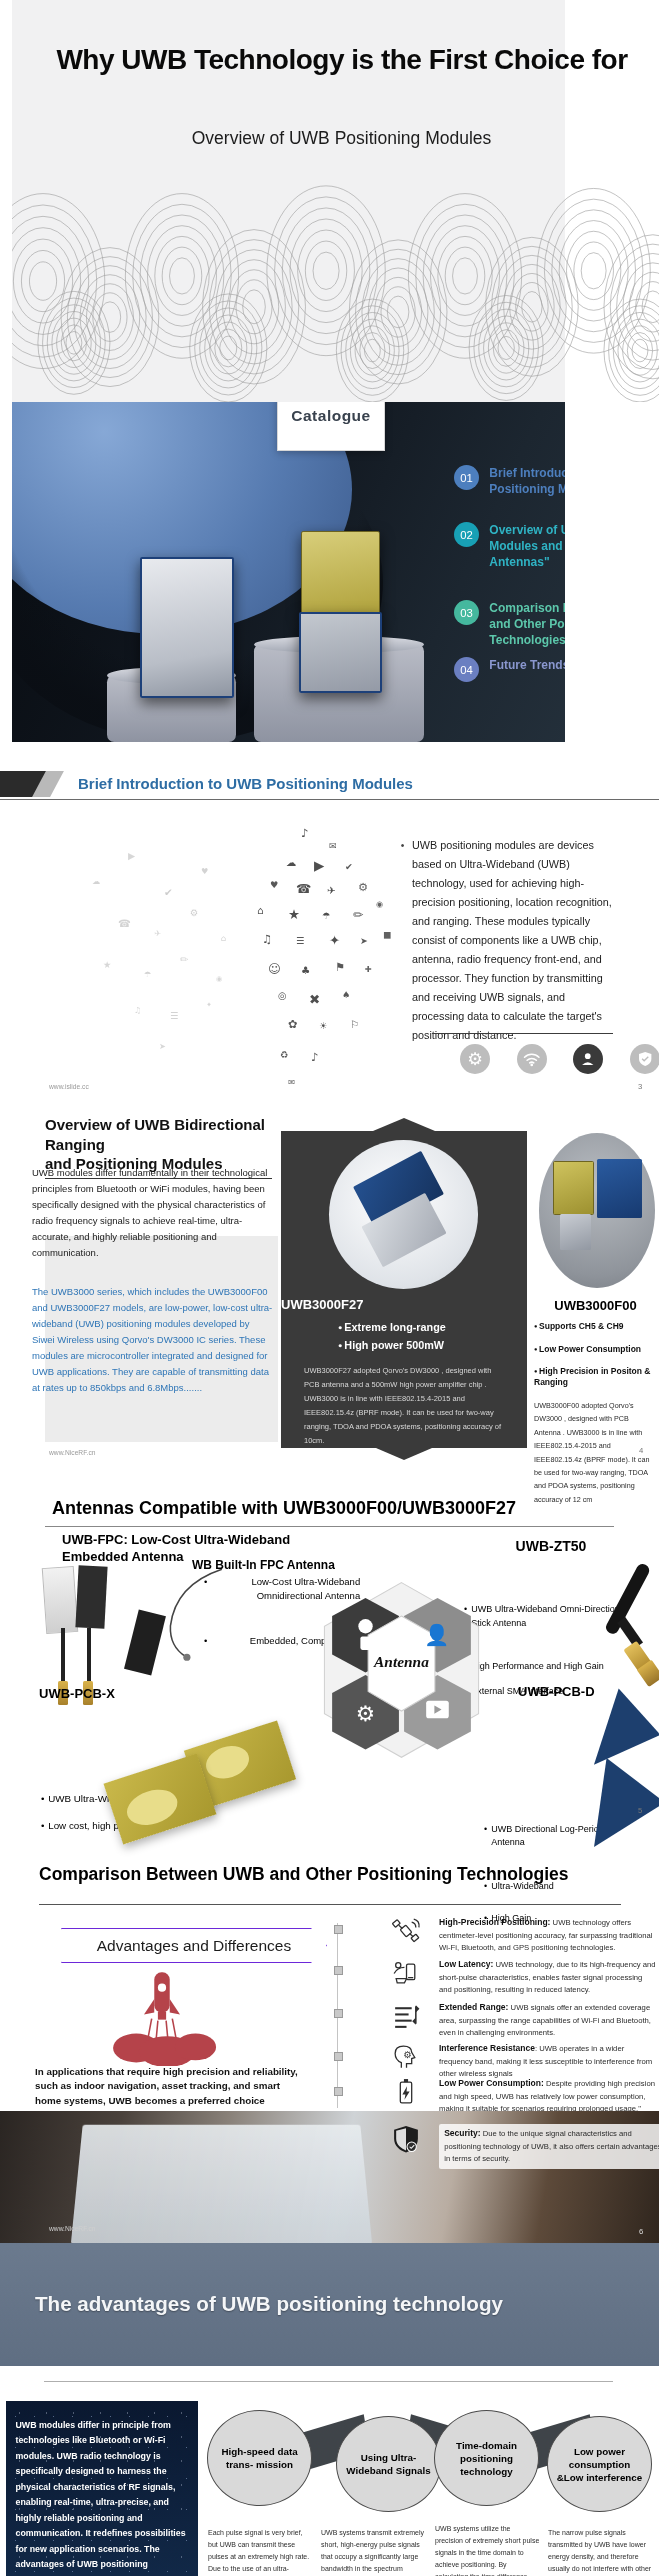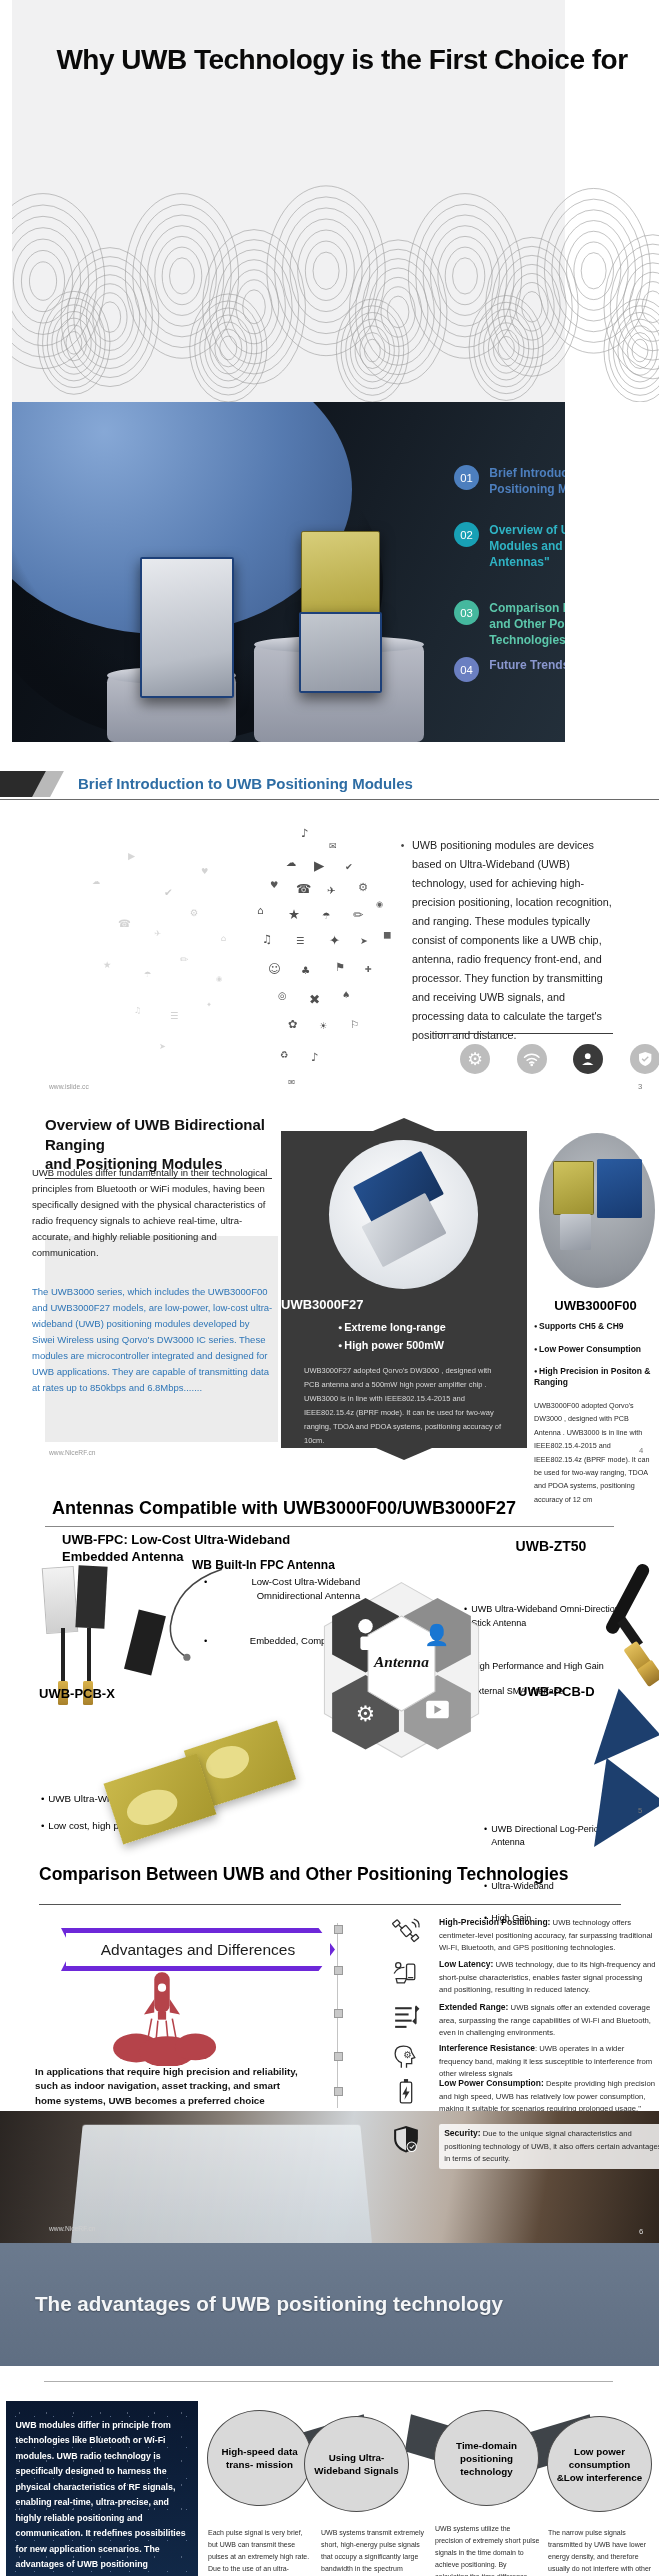--- a/index.html
+++ b/index.html
@@ -59,21 +59,21 @@
   
   .s5-title{position:absolute;left:52px;top:1498px;font-size:18px;font-weight:800}
   .s5-h2{font-weight:800;position:absolute}
   .bul{position:relative;padding-left:7.2px}
   .bul::before{content:"•";position:absolute;left:0;top:0}
   .s5-stick{position:absolute;left:598px;top:1556px;width:62px;height:134px}
   .goldpcb{position:absolute;background:linear-gradient(135deg,#c9b84a,#a8982e);box-shadow:0 4.1px 9.3px rgba(0,0,0,.3)}
   .bluetri{position:absolute;width:0;height:0}
   
   .s6-title{position:absolute;left:39px;top:1864px;font-size:17.5px;font-weight:800}
-  .s6-chev{position:absolute;left:61px;top:1928px;width:264px;height:33px;border:5px solid #6d28d9;clip-path:polygon(0 0,94% 0,100% 50%,94% 100%,0 100%,4% 50%);display:flex;align-items:center;justify-content:center;font-size:15.5px;color:#1c1c1c;background:#fff}
+  .s6-chev{position:absolute;left:61px;top:1928px;width:264px;height:33px;border:1px solid #6d28d9;clip-path:polygon(0 0,94% 0,100% 50%,94% 100%,0 100%,4% 50%);display:flex;align-items:center;justify-content:center;font-size:15.5px;color:#1c1c1c;background:#fff}
   .s6-item{position:absolute;left:439px;width:218px;font-size:7.7px;line-height:12.6px;color:#2b2b2b}
   .s6-item b{font-size:8.5px;color:#111}
   .s6-icon{position:absolute;left:391px;width:30px;height:30px;color:#2e2e2e}
   .s6-node{position:absolute;left:334px;width:6.7px;height:6.7px;background:#c9c9c9;border:0.5px solid #9a9a9a}
   .s6-vline{position:absolute;left:337px;top:1923px;width:0.5px;height:185px;background:#c4c4c4}
   .photo-strip{position:absolute;left:0;top:2111px;width:659px;height:132px;background:linear-gradient(100deg,#2a2522 0%,#4a423c 18%,#8a827a 34%,#cfd3d6 52%,#b9ada2 68%,#5d4a3a 82%,#30261e 100%)}
   .strip-screen{position:absolute;left:77px;top:10.3px;width:289px;height:122px;background:linear-gradient(180deg,#e8ecef,#cdd4da);transform:perspective(309px) rotateX(12deg);opacity:.9;border-radius:3.1px}
   .onphoto{background:rgba(255,255,255,.82);padding:3.1px 5.2px;border-radius:2.1px}
   
   .s7-band{position:absolute;left:0;top:2243px;width:659px;height:123px;background:linear-gradient(180deg,#6b7a8e,#5f6e82)}
@@ -86,20 +86,21 @@
   .s7-col{position:absolute;width:105px;font-size:7px;line-height:12px;color:#2d2d2d}
   .svgicon{display:block}
 </style>
 </head>
 <body>
 
 <div class="sec hero">
   <div class="hero-title">
     <div>Why UWB Technology is the First Choice for</div>
   </div>
+  <div class="hero-sub">Overview of UWB Positioning Modules</div>
   <svg id="hero-rings" style="position:absolute;left:0;top:173px" width="659" height="229" viewBox="0 0 1280 445">
       <ellipse cx="60" cy="210" rx="120" ry="170" fill="none" stroke="#9d9d9d" stroke-width="1.2"></ellipse>
       <ellipse cx="60" cy="210" rx="104.4" ry="147.9" fill="none" stroke="#9d9d9d" stroke-width="1.2"></ellipse>
       <ellipse cx="60" cy="210" rx="88.8" ry="125.8" fill="none" stroke="#9d9d9d" stroke-width="1.2"></ellipse>
       <ellipse cx="60" cy="210" rx="73.2" ry="103.7" fill="none" stroke="#9d9d9d" stroke-width="1.2"></ellipse>
       <ellipse cx="60" cy="210" rx="57.599999999999994" ry="81.6" fill="none" stroke="#9d9d9d" stroke-width="1.2"></ellipse>
       <ellipse cx="60" cy="210" rx="42" ry="59.49999999999999" fill="none" stroke="#9d9d9d" stroke-width="1.2"></ellipse>
       <ellipse cx="60" cy="210" rx="26.4" ry="37.4" fill="none" stroke="#9d9d9d" stroke-width="1.2"></ellipse>
       <ellipse cx="190" cy="280" rx="95" ry="135" fill="none" stroke="#9d9d9d" stroke-width="1.2"></ellipse>
       <ellipse cx="190" cy="280" rx="82.65" ry="117.45" fill="none" stroke="#9d9d9d" stroke-width="1.2"></ellipse>
@@ -204,20 +205,23 @@
 
 <div class="sec cat">
   <div class="cat-circle"></div>
   <div class="cat-shade"></div>
 
   <div class="cyl" style="left:95px;top:273px;width:129px;height:67px"></div>
   <div class="cyl" style="left:242px;top:242px;width:170px;height:98px"></div>
   <div class="modboard" style="left:128px;top:155px;width:90px;height:137px;background:linear-gradient(170deg,#e8eaee,#b9bec7 70%,#8f96a2);border:2.1px solid #1d4079"></div>
   <div class="modboard" style="left:289px;top:129px;width:77px;height:82px;background:linear-gradient(170deg,#d8ce7a,#b0a23c);border:1.5px solid #6d6420"></div>
   <div class="modboard" style="left:287px;top:210px;width:79px;height:77px;background:linear-gradient(170deg,#c3c8cf,#949aa6);border:2.1px solid #1d4079"></div>
+  <div class="cat-card">
+      <span>Catalogue</span>
+    </div>
 
   <div class="cat-item" style="top:63px">
     <div class="cat-num" style="background:#4d7fbe">01</div>
     <div class="cat-label" style="color:#4d7fbe">Brief Introduction to UWB Positioning Modules</div>
   </div>
   <div class="cat-item" style="top:120px">
     <div class="cat-num" style="background:#18a0b5">02</div>
     <div class="cat-label" style="color:#2fb3c4">Overview of UWB Positioning Modules and Associated Antennas"</div>
   </div>
   <div class="cat-item" style="top:198px">
@@ -534,20 +538,20 @@
 
   <div class="s7-lefttext">UWB modules differ in principle from technologies like Bluetooth or Wi-Fi modules. UWB radio technology is specifically designed to harness the physical characteristics of RF signals, enabling real-time, ultra-precise, and highly reliable positioning and communication. It redefines possibilities for new application scenarios. The advantages of UWB positioning technology are as follows:</div>
 </div>
 
 <svg class="abs" style="left:204px;top:2405px" width="453" height="113" viewBox="0 0 880 220">
   <polygon points="170,60 310,18 322,90 182,132" fill="#3f4449"></polygon>
   <polygon points="390,90 530,132 542,60 402,18" fill="#3f4449"></polygon>
   <polygon points="610,60 750,18 762,90 622,132" fill="#3f4449"></polygon>
 </svg>
 <div class="s7-ell" style="left:207px;top:2410px">High-speed data trans- mission</div>
-<div class="s7-ell" style="left:304px;top:2416px">Using Ultra- Wideband Signals</div>
+<div class="s7-ell" style="left:336px;top:2416px">Using Ultra- Wideband Signals</div>
 <div class="s7-ell" style="left:434px;top:2410px">Time-domain positioning technology</div>
 <div class="s7-ell" style="left:547px;top:2416px">Low power consumption &amp;Low interference</div>
 <div class="s7-col" style="left:208px;top:2527px">Each pulse signal is very brief, but UWB can transmit these pulses at an extremely high rate. Due to the use of an ultra-wideband frequency range, UWB can transmit data at high speeds, making it suitable for applications that require high bandwidth.</div>
 <div class="s7-col" style="left:321px;top:2527px">UWB systems transmit extremely short, high-energy pulse signals that occupy a significantly large bandwidth in the spectrum (exceeding the bandwidth of traditional communication systems). This characteristic allows UWB to transmit data over a broader range of frequencies.</div>
 <div class="s7-col" style="left:435px;top:2523px">UWB systems utilize the precision of extremely short pulse signals in the time domain to achieve positioning. By calculating the time difference between the pulse's transmission and reception, it's possible to determine the signal's propagation time, which is then used for positioning. This time-domain positioning technology gives UWB a distinct advantage in precision positioning applications.</div>
 <div class="s7-col" style="left:548px;top:2527px">The narrow pulse signals transmitted by UWB have lower energy density, and therefore usually do not interfere with other communication systems. Moreover, UWB systems can often operate at low power consumption, which gives them an advantage in some wireless communication devices</div>
 
 
 </body></html>

